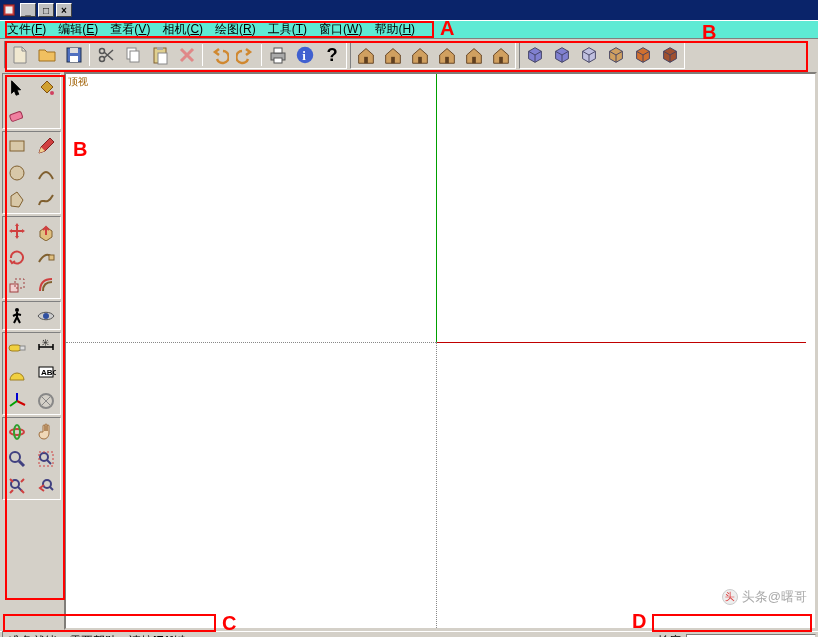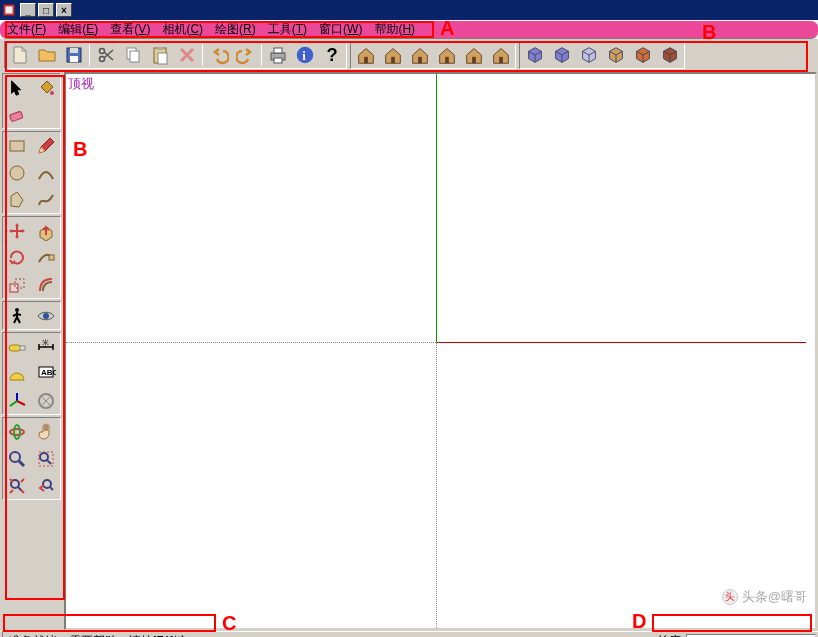--- a/index.html
+++ b/index.html
@@ -23,29 +23,28 @@
     font-weight: bold;
     font-size: 12px;
   }
   .titlebar-icon { width: 14px; height: 14px; margin-right: 4px; }
   .titlebar-text { flex: 1; }
   .titlebar-btns { display: flex; gap: 2px; }
   .tb-btn { width: 16px; height: 14px; background: #c0c0c0; border: 1px solid #fff; border-right-color:#404040; border-bottom-color:#404040; display:flex; align-items:center; justify-content:center; font-family:sans-serif; font-size:10px; color:#000; font-weight:bold; }
   
   .menubar {
     height: 19px;
-    background: #ec4899;
+    background: #5eead4;
     display: flex;
     align-items: center;
     padding: 0 2px;
     gap: 2px;
     border-top: 1px solid #fff;
     border-bottom: 1px solid #808080;
     position: relative;
-    border-radius: 7px;
   }
   .menu-item { padding: 2px 5px; cursor: default; }
   .menu-item u { text-decoration: underline; }
   
   .top-toolbar-row { background:#d4d0c8; padding:2px 4px; display:flex; gap:3px; align-items:center; }
   .top-toolbar {
     height: 28px;
     border: 1px solid #808080;
     border-right-color:#fff;
     border-bottom-color:#fff;
@@ -80,21 +79,21 @@
     border-right-color:#fff; border-bottom-color:#fff;
     margin-bottom:2px;
   }
   .side-btn { width:28px; height:27px; display:flex; align-items:center; justify-content:center; position:relative; }
   
   .viewport { flex:1; background:#fff; border:2px inset #d4d0c8; position:relative; margin:1px; overflow:hidden;}
   .axis-green { position:absolute; left:370px; top:0; width:1px; height:268px; background:#00a000; }
   .axis-red { position:absolute; left:370px; top:268px; width:370px; height:1px; background:#c00000; }
   .axis-dashed-x { position:absolute; left:0; top:268px; width:370px; border-top:1px dotted #888; }
   .axis-dashed-y { position:absolute; left:370px; top:268px; height:300px; border-left:1px dotted #888; }
-  .view-label { position:absolute; left:2px; top:1px; font-size:13px; color:#a21caf; }
+  .view-label { position:absolute; left:2px; top:1px; font-size:10px; color:#a16207; }
   
   .statusbar { height:20px; background:#d4d0c8; display:flex; align-items:center; border-top:1px solid #fff; padding:0 2px; gap:2px; position:relative; }
   .status-text { flex:0 0 auto; padding:1px 6px; border:1px inset #d4d0c8; font-size:12px; width:210px; white-space:nowrap; overflow:hidden;}
   .status-mid { flex:1; }
   .vcb-label { font-size:12px; margin-right:3px;}
   .vcb-input { width:130px; height:16px; border:1px inset #d4d0c8; background:#fff; padding:0 2px; font-size:12px;}
   
   .anno-box { position:absolute; border:2px solid #ff0000; pointer-events:none; z-index:50; }
   .anno-label { position:absolute; color:#ff0000; font-size:20px; font-weight:bold; font-family:"Arial"; pointer-events:none; z-index:51; }
   

